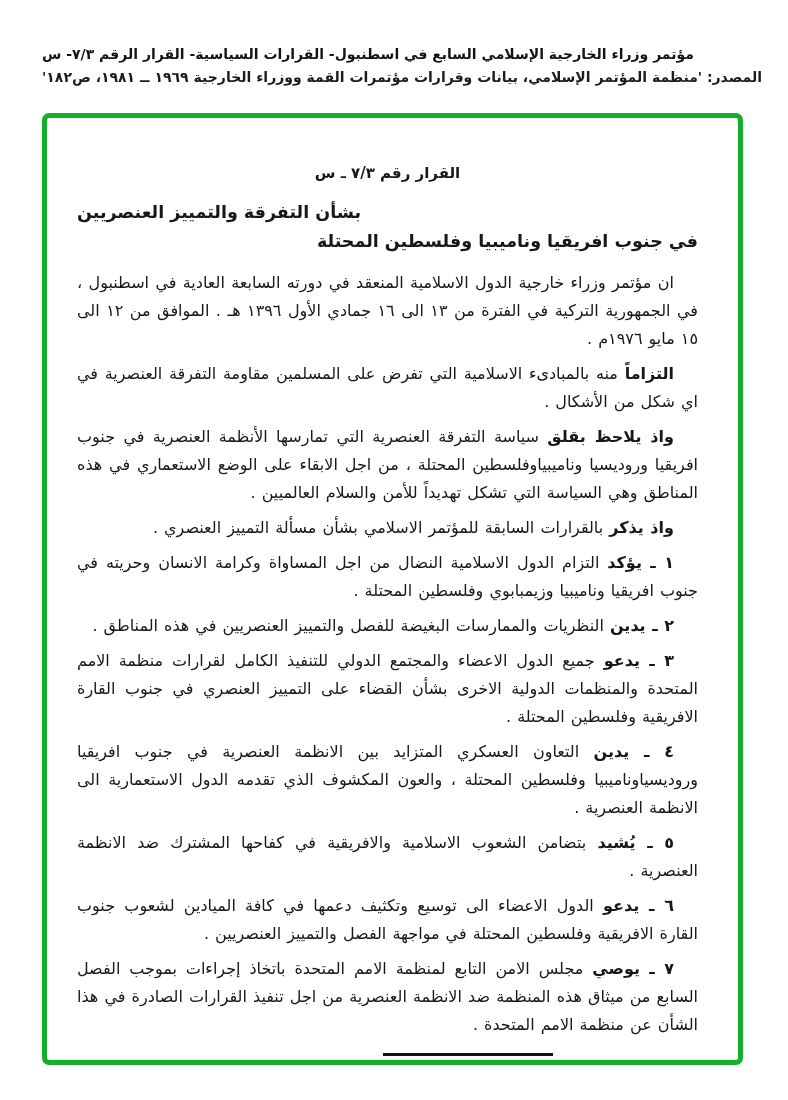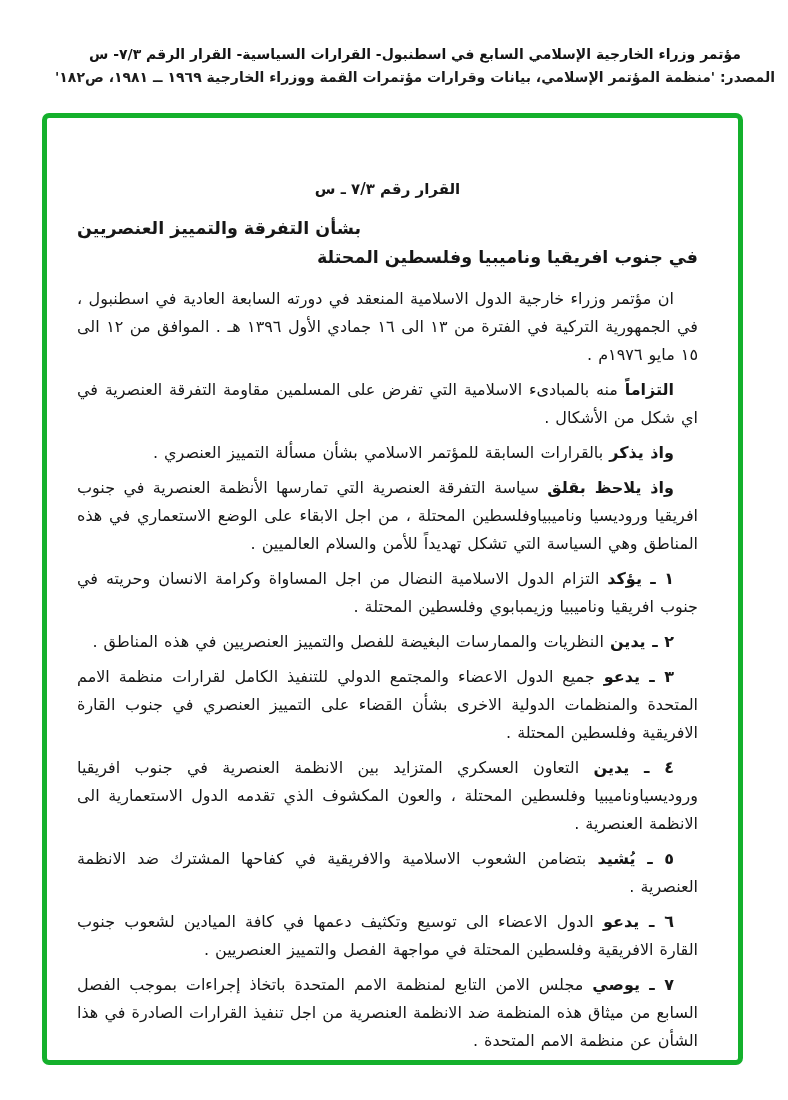--- a/index.html
+++ b/index.html
@@ -2,31 +2,31 @@
 <html lang="ar" dir="rtl"><head>
 <meta charset="utf-8">
 <style>
   html,body{margin:0;padding:0;background:#ffffff;}
   body{
     width:788px;height:1100px;position:relative;overflow:hidden;
     font-family:"DejaVu Sans",sans-serif;color:#141414;
   }
   .page{position:absolute;inset:0;direction:rtl;}
   
-  .doc-header{position:absolute;top:44px;left:13px;right:0;text-align:center;padding-left:29px;}
+  .doc-header{position:absolute;top:44px;left:13px;right:0;text-align:left;padding-left:29px;}
   .doc-header .h-line1{font-weight:bold;font-size:14px;letter-spacing:0;line-height:20px;}
   .doc-header .h-line2{font-weight:bold;font-size:14px;line-height:16px;margin-top:5px;color:#1c1c1c;}
   
   .frame{
     position:absolute;left:42px;top:113px;width:701px;height:952px;
     border:5px solid #14b02c;border-radius:7px;box-sizing:border-box;
     overflow:hidden;background:#ffffff;
   }
   .content{
-    position:absolute;top:62px;right:40px;left:30px;
+    position:absolute;top:46px;right:40px;left:30px;
     font-size:16px;color:#171717;
   }
   .title-number{text-align:center;font-weight:bold;font-size:15px;margin:0 0 20px;}
   .title-subject{text-align:left;font-weight:bold;font-size:17.5px;margin:0 0 9px;}
   .title-scope{text-align:right;font-weight:bold;font-size:17.5px;margin:0 0 18px;}
   .para{
     margin:6px 0 7px;line-height:28px;text-align:justify;
     text-indent:24px;word-spacing:1px;
   }
   .para b{font-weight:bold;}
@@ -49,23 +49,23 @@
     <div class="content">
 
       <div class="title-number">القرار رقم ٧/٣ ـ س</div>
       <div class="title-subject">بشأن التفرقة والتمييز العنصريين</div>
       <div class="title-scope">في جنوب افريقيا وناميبيا وفلسطين المحتلة</div>
 
       <p class="para"><b></b><span>ان مؤتمر وزراء خارجية الدول الاسلامية المنعقد في دورته السابعة العادية في اسطنبول ، في الجمهورية التركية في الفترة من ١٣ الى ١٦ جمادي الأول ١٣٩٦ هـ . الموافق من ١٢ الى ١٥ مايو ١٩٧٦م .</span></p>
 
       <p class="para"><b>التزاماً</b><span> منه بالمبادىء الاسلامية التي تفرض على المسلمين مقاومة التفرقة العنصرية في اي شكل من الأشكال .</span></p>
 
+      <p class="para"><b>واذ يلاحظ بقلق</b><span> سياسة التفرقة العنصرية التي تمارسها الأنظمة العنصرية في جنوب افريقيا وروديسيا وناميبياوفلسطين المحتلة ، من اجل الابقاء على الوضع الاستعماري في هذه المناطق وهي السياسة التي تشكل تهديداً للأمن والسلام العالميين .</span></p>
+
       <p class="para"><b>واذ يذكر</b><span> بالقرارات السابقة للمؤتمر الاسلامي بشأن مسألة التمييز العنصري .</span></p>
-
-      <p class="para"><b>واذ يلاحظ بقلق</b><span> سياسة التفرقة العنصرية التي تمارسها الأنظمة العنصرية في جنوب افريقيا وروديسيا وناميبياوفلسطين المحتلة ، من اجل الابقاء على الوضع الاستعماري في هذه المناطق وهي السياسة التي تشكل تهديداً للأمن والسلام العالميين .</span></p>
 
       <p class="para"><b>١ ـ </b><b>يؤكد</b><span> التزام الدول الاسلامية النضال من اجل المساواة وكرامة الانسان وحريته في جنوب افريقيا وناميبيا وزيمبابوي وفلسطين المحتلة .</span></p>
 
       <p class="para"><b>٢ ـ </b><b>يدين</b><span> النظريات والممارسات البغيضة للفصل والتمييز العنصريين في هذه المناطق .</span></p>
 
       <p class="para"><b>٣ ـ </b><b>يدعو</b><span> جميع الدول الاعضاء والمجتمع الدولي للتنفيذ الكامل لقرارات منظمة الامم المتحدة والمنظمات الدولية الاخرى بشأن القضاء على التمييز العنصري في جنوب القارة الافريقية وفلسطين المحتلة .</span></p>
 
       <p class="para"><b>٤ ـ </b><b>يدين</b><span> التعاون العسكري المتزايد بين الانظمة العنصرية في جنوب افريقيا وروديسياوناميبيا وفلسطين المحتلة ، والعون المكشوف الذي تقدمه الدول الاستعمارية الى الانظمة العنصرية .</span></p>
 
       <p class="para"><b>٥ ـ </b><b>يُشيد</b><span> بتضامن الشعوب الاسلامية والافريقية في كفاحها المشترك ضد الانظمة العنصرية .</span></p>

